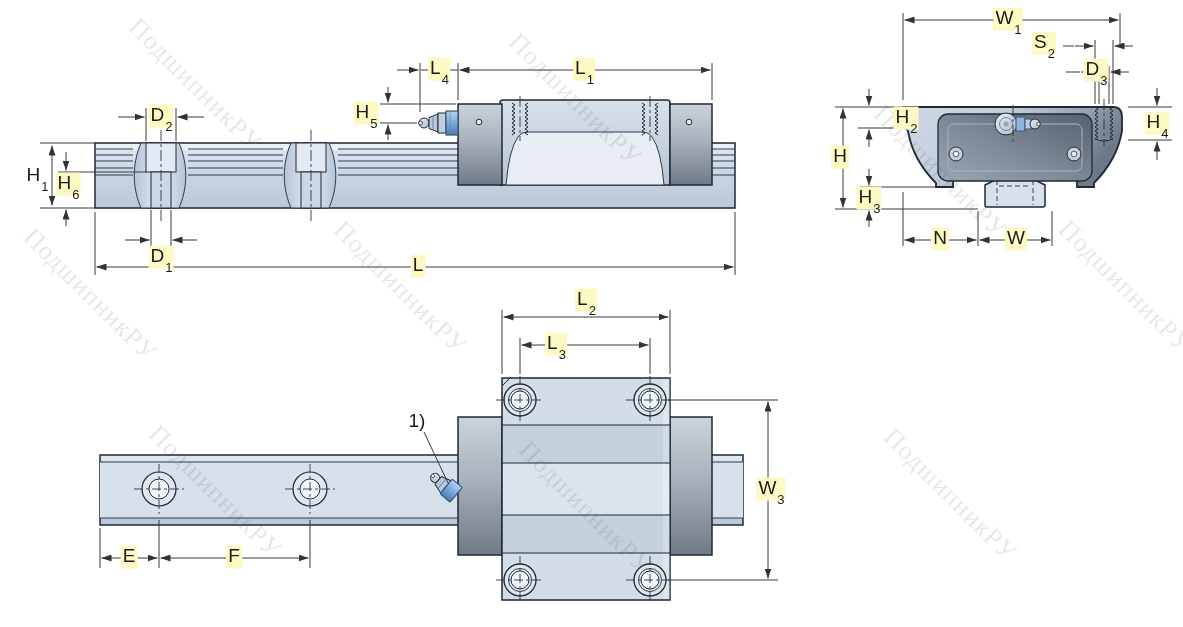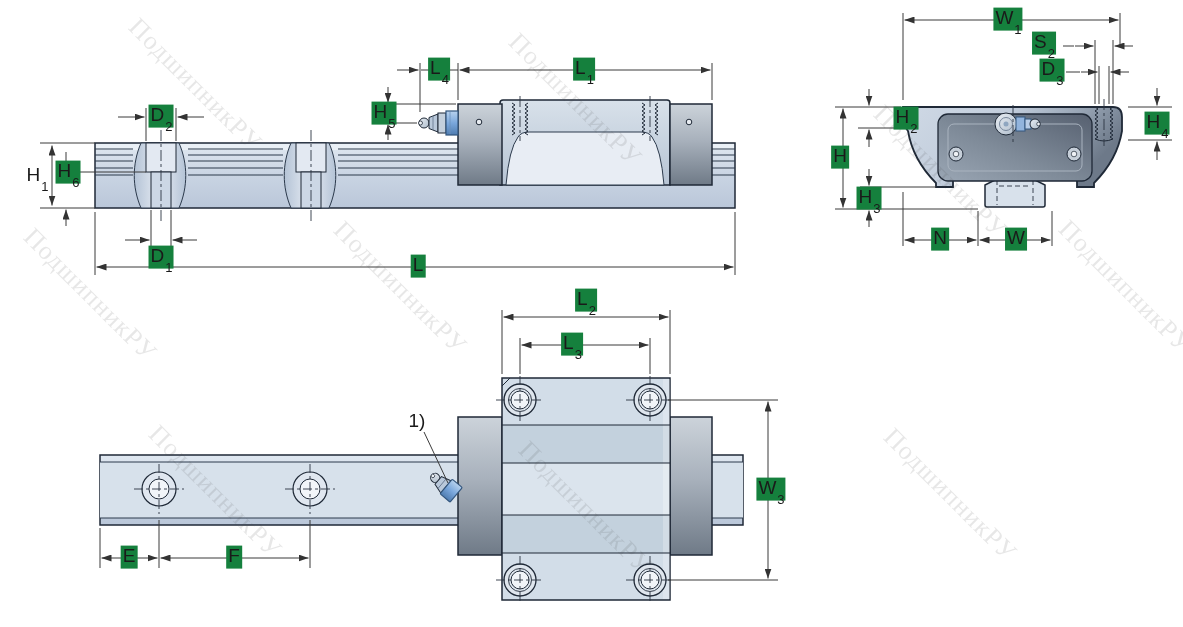--- a/index.html
+++ b/index.html
@@ -1,20 +1,20 @@
 <!DOCTYPE html>
 <html><head>
 <meta charset="utf-8">
 <style>
   html,body{margin:0;padding:0;}
   body{width:1183px;height:627px;position:relative;background:#ffffff;overflow:hidden;
        font-family:"Liberation Sans",sans-serif;}
   .stage{position:absolute;left:0;top:0;width:1183px;height:627px;}
   svg{position:absolute;left:0;top:0;}
-  .dim{position:absolute;transform:translate(-50%,-50%);background:#15803d;padding:0 2px;
+  .dim{position:absolute;transform:translate(-50%,-50%);background:#fef9c3;padding:0 2px;
        font-size:19px;color:#1a1a1a;white-space:nowrap;line-height:1;}
   .dim sub{font-size:13px;position:relative;top:5px;left:1px;}
   .dim.nobg{background:transparent;text-align:right;}
   .wm{position:absolute;transform:translate(-50%,-50%) rotate(45deg);
       font-family:"Liberation Serif",serif;font-size:26px;letter-spacing:1px;
       color:rgba(70,70,70,0.13);white-space:nowrap;pointer-events:none;}
 </style>
 </head>
 <body>
 
@@ -279,38 +279,38 @@
 <div class="wm" style="left:575px;top:100px">ПодшипникРУ</div>
 <div class="wm" style="left:940px;top:172px">ПодшипникРУ</div>
 <div class="wm" style="left:1125px;top:287px">ПодшипникРУ</div>
 <div class="wm" style="left:90px;top:295px">ПодшипникРУ</div>
 <div class="wm" style="left:400px;top:288px">ПодшипникРУ</div>
 <div class="wm" style="left:215px;top:492px">ПодшипникРУ</div>
 <div class="wm" style="left:585px;top:508px">ПодшипникРУ</div>
 <div class="wm" style="left:950px;top:495px">ПодшипникРУ</div>
 
 <div class="dim nobg" style="left:37px;top:176px"><span>H</span><sub>1</sub></div>
-<div class="dim" style="left:68px;top:172px"><span>H</span><sub>6</sub></div>
+<div class="dim" style="left:68px;top:184px"><span>H</span><sub>6</sub></div>
 <div class="dim" style="left:161px;top:116px"><span>D</span><sub>2</sub></div>
 <div class="dim" style="left:161px;top:257px"><span>D</span><sub>1</sub></div>
 <div class="dim" style="left:418px;top:266px"><span>L</span><sub></sub></div>
 <div class="dim" style="left:439px;top:69px"><span>L</span><sub>4</sub></div>
 <div class="dim" style="left:584px;top:69px"><span>L</span><sub>1</sub></div>
-<div class="dim" style="left:384px;top:113px"><span>H</span><sub>5</sub></div>
+<div class="dim" style="left:366px;top:113px"><span>H</span><sub>5</sub></div>
 
 <div class="dim" style="left:1008px;top:19px"><span>W</span><sub>1</sub></div>
 <div class="dim" style="left:1044px;top:43px"><span>S</span><sub>2</sub></div>
-<div class="dim" style="left:1052px;top:70px"><span>D</span><sub>3</sub></div>
+<div class="dim" style="left:1096px;top:70px"><span>D</span><sub>3</sub></div>
 <div class="dim" style="left:1157px;top:123px"><span>H</span><sub>4</sub></div>
 <div class="dim" style="left:906px;top:118px"><span>H</span><sub>2</sub></div>
 <div class="dim" style="left:840px;top:157px"><span>H</span><sub></sub></div>
 <div class="dim" style="left:869px;top:198px"><span>H</span><sub>3</sub></div>
 <div class="dim" style="left:940px;top:239px"><span>N</span><sub></sub></div>
 <div class="dim" style="left:1016px;top:239px"><span>W</span><sub></sub></div>
 
 <div class="dim" style="left:586px;top:300px"><span>L</span><sub>2</sub></div>
-<div class="dim" style="left:572px;top:344px"><span>L</span><sub>3</sub></div>
+<div class="dim" style="left:556px;top:344px"><span>L</span><sub>3</sub></div>
 <div class="dim" style="left:771px;top:489px"><span>W</span><sub>3</sub></div>
 <div class="dim" style="left:129px;top:557px"><span>E</span><sub></sub></div>
 <div class="dim" style="left:234px;top:557px"><span>F</span><sub></sub></div>
 <div class="dim nobg" style="left:417px;top:420px">1)</div>
 
 </div>
 
 </body></html>

